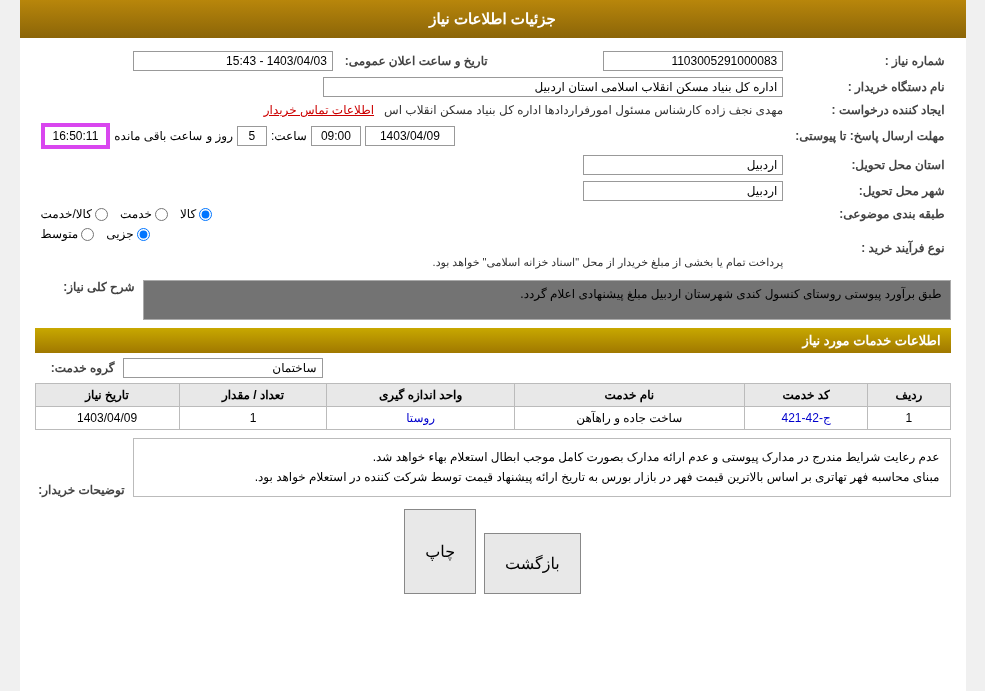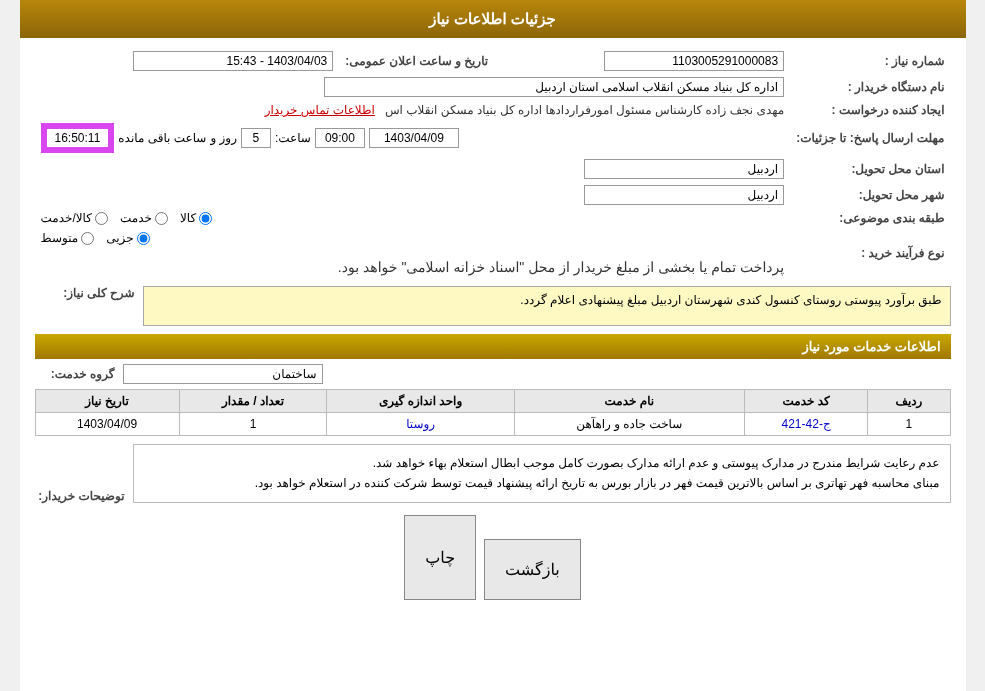--- a/index.html
+++ b/index.html
@@ -137,21 +137,21 @@
     }
     .btn-print {
       background: #e8e8e8;
     }
     .btn-back {
       background: #e8e8e8;
       margin-top: 24px;
     }
     .shrah-box {
       border: 1px solid #aaa;
-      background: #fef9c3;
+      background: #737373;
       min-height: 40px;
       padding: 6px 8px;
       text-align: right;
       direction: rtl;
       width: 100%;
     }
   </style>
 </head>
 <body>
 
@@ -184,24 +184,24 @@
       </tr>
       <tr>
         <td class="label-cell">ایجاد کننده درخواست :</td>
         <td class="value-cell" colspan="4">
           <span style="color:#333;">مهدی نجف زاده کارشناس مسئول امورفراردادها اداره کل بنیاد مسکن انقلاب اس</span>
           &nbsp;
           <span class="contact-link">اطلاعات تماس خریدار</span>
         </td>
       </tr>
       <tr>
-        <td class="label-cell">مهلت ارسال پاسخ: تا جزئیات:</td>
+        <td class="label-cell">مهلت ارسال پاسخ: تا پیوستی:</td>
         <td class="value-cell" colspan="4">
           <div class="time-row">
-            <span style="border:6px solid #d946ef; padding:2px 8px; background:#fff; min-width:60px; text-align:center; display:inline-block;">16:50:11</span>
+            <span style="border:4px solid #d946ef; padding:2px 8px; background:#fff; min-width:60px; text-align:center; display:inline-block;">16:50:11</span>
             <span>ساعت باقی مانده</span>
             <span>روز و</span>
             <span style="border:1px solid #999; padding:2px 6px; background:#fff; min-width:30px; text-align:center; display:inline-block;">5</span>
             <span>ساعت:</span>
             <span style="border:1px solid #999; padding:2px 8px; background:#fff; min-width:50px; text-align:center; display:inline-block;">09:00</span>
             <span style="border:1px solid #999; padding:2px 8px; background:#fff; min-width:90px; text-align:center; display:inline-block;">1403/04/09</span>
           </div>
         </td>
       </tr>
       <tr>
@@ -242,21 +242,21 @@
             <div class="radio-item">
               <span>متوسط</span>
               <input type="radio" name="farayand" style="">
             </div>
             <div class="radio-item">
               <span>جزیی</span>
               <input type="radio" name="farayand" checked="" style="">
             </div>
           </div>
           <br>
-          <span style="color:#333; font-size:14px;">پرداخت تمام یا بخشی از مبلغ خریدار از محل "اسناد خزانه اسلامی" خواهد بود.</span>
+          <span style="color:#333; font-size:11px;">پرداخت تمام یا بخشی از مبلغ خریدار از محل "اسناد خزانه اسلامی" خواهد بود.</span>
         </td>
       </tr>
     </tbody>
       </table>
 
     <div style="display:flex; align-items:flex-start; flex-direction:row-reverse; gap:8px; margin-bottom:8px;">
       <span class="desc-label" style="min-width:100px;">شرح کلی نیاز:</span>
       <div class="shrah-box">
         <span>طبق برآورد پیوستی روستای کنسول کندی شهرستان اردبیل مبلغ پیشنهادی اعلام گردد.</span>
       </div>

